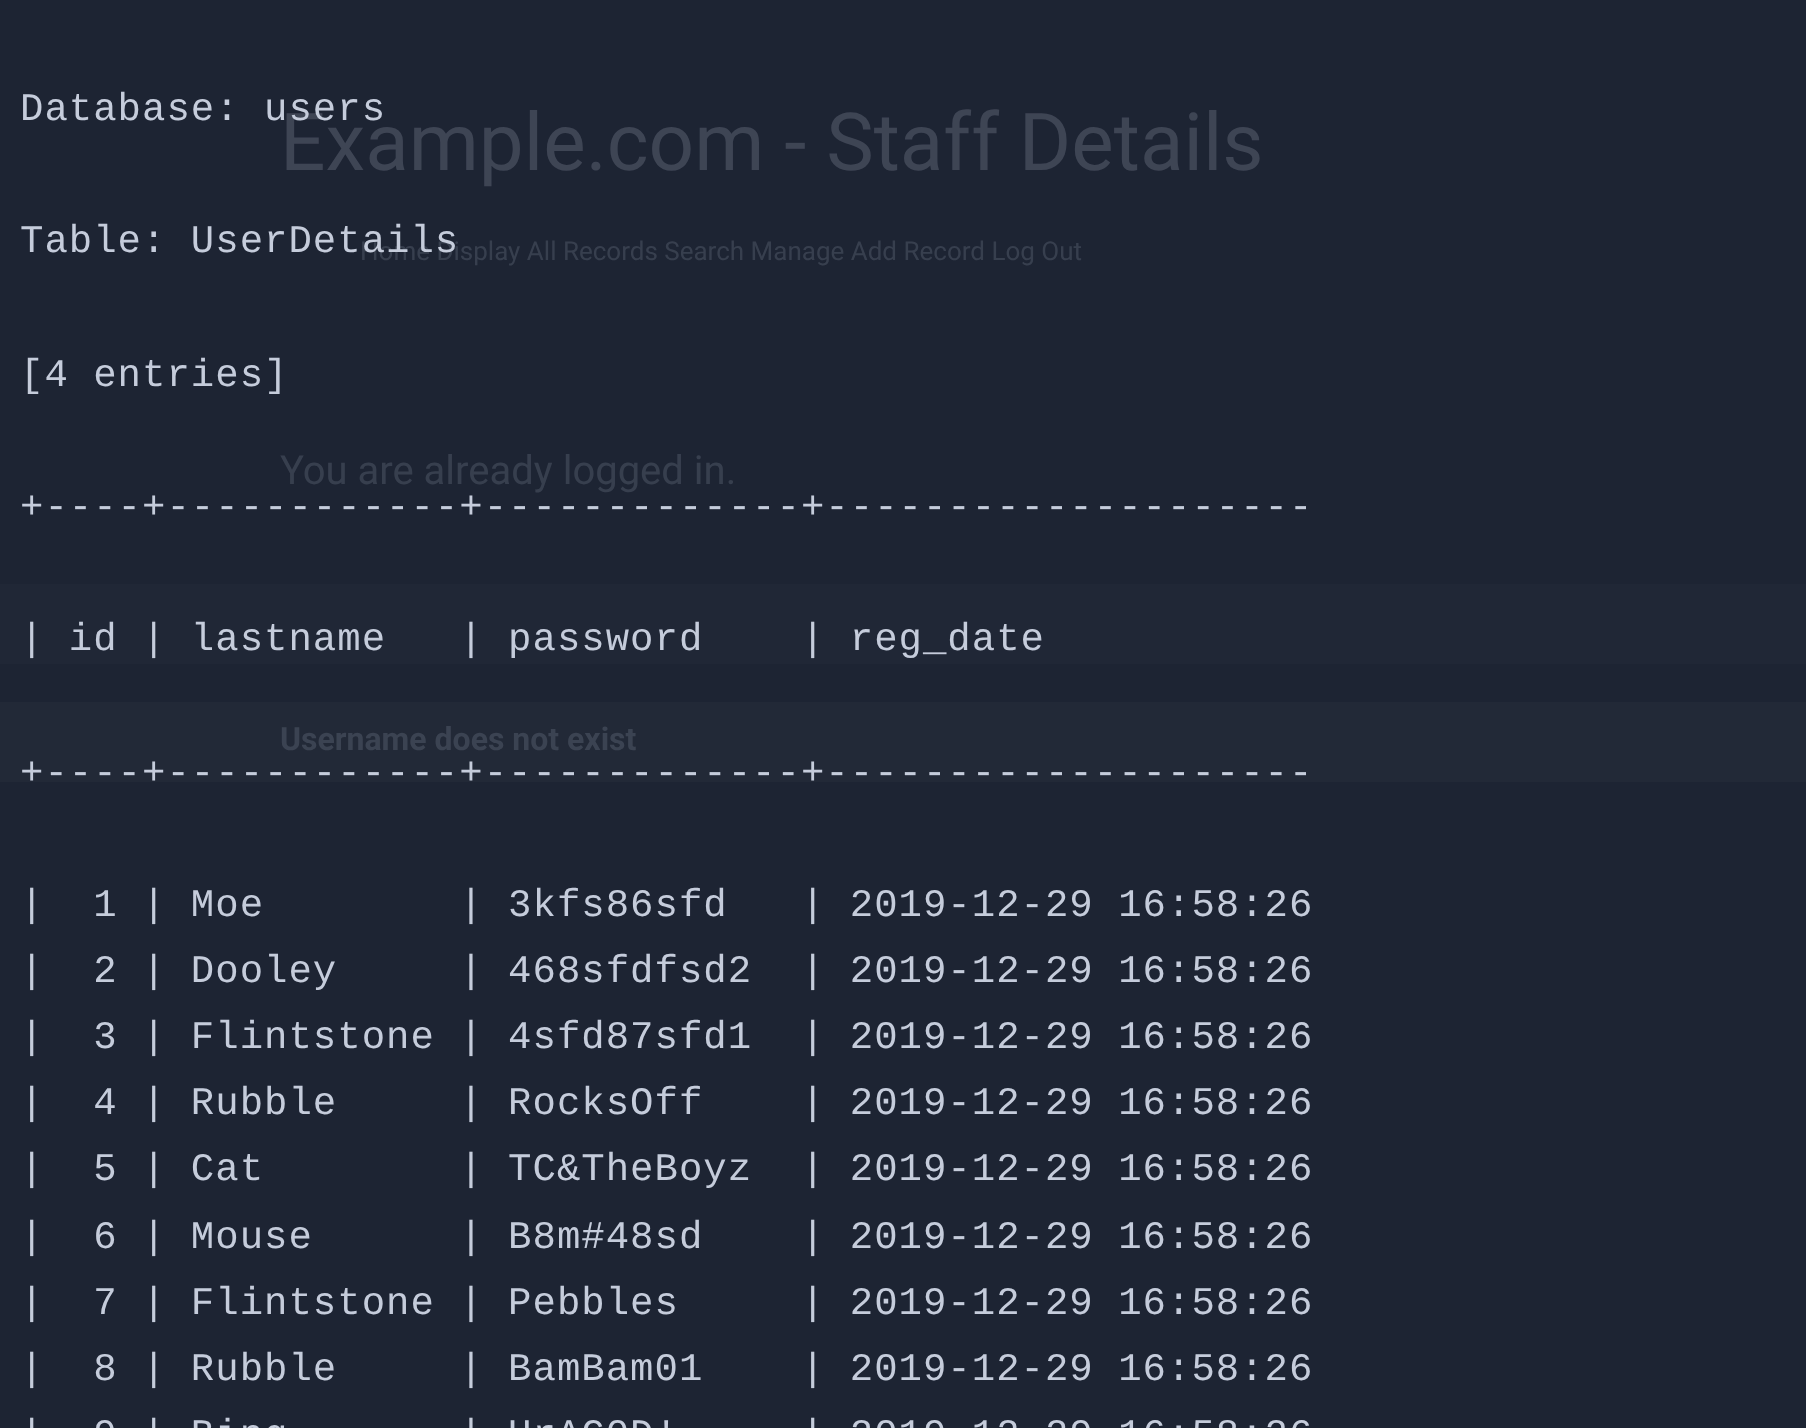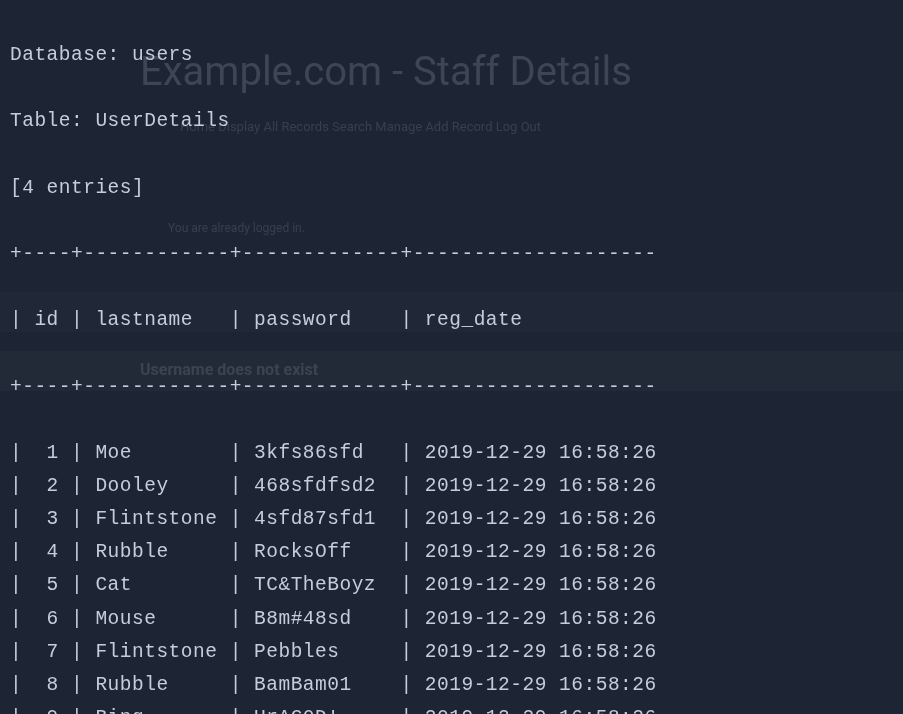--- a/index.html
+++ b/index.html
@@ -18,21 +18,21 @@
     .ghost {
       position: absolute;
       color: rgba(180,188,205,0.18);
       font-family: Roboto, Arial, sans-serif;
       letter-spacing: normal;
       user-select: none;
       white-space: nowrap;
     }
     .ghost-title { top: 38px; left: 140px; font-size: 40px; color: rgba(180,188,205,0.22); }
     .ghost-nav   { top: 116px; left: 180px; font-size: 13px; }
-    .ghost-msg1  { top: 218px; left: 140px; font-size: 12px; margin-left: 28px; }
+    .ghost-msg1  { top: 218px; left: 140px; font-size: 20px; }
     .ghost-msg2  { top: 356px; left: 140px; font-size: 16px; font-weight: bold; }
     .ghost-band1 { position:absolute; top:292px; left:0; width:100%; height:40px; background:rgba(255,255,255,0.015); }
     .ghost-band2 { position:absolute; top:351px; left:0; width:100%; height:40px; background:rgba(255,255,255,0.025); }
     .term {
       position: relative;
       padding: 6px 10px;
       white-space: pre;
       z-index: 2;
     }
   </style>

